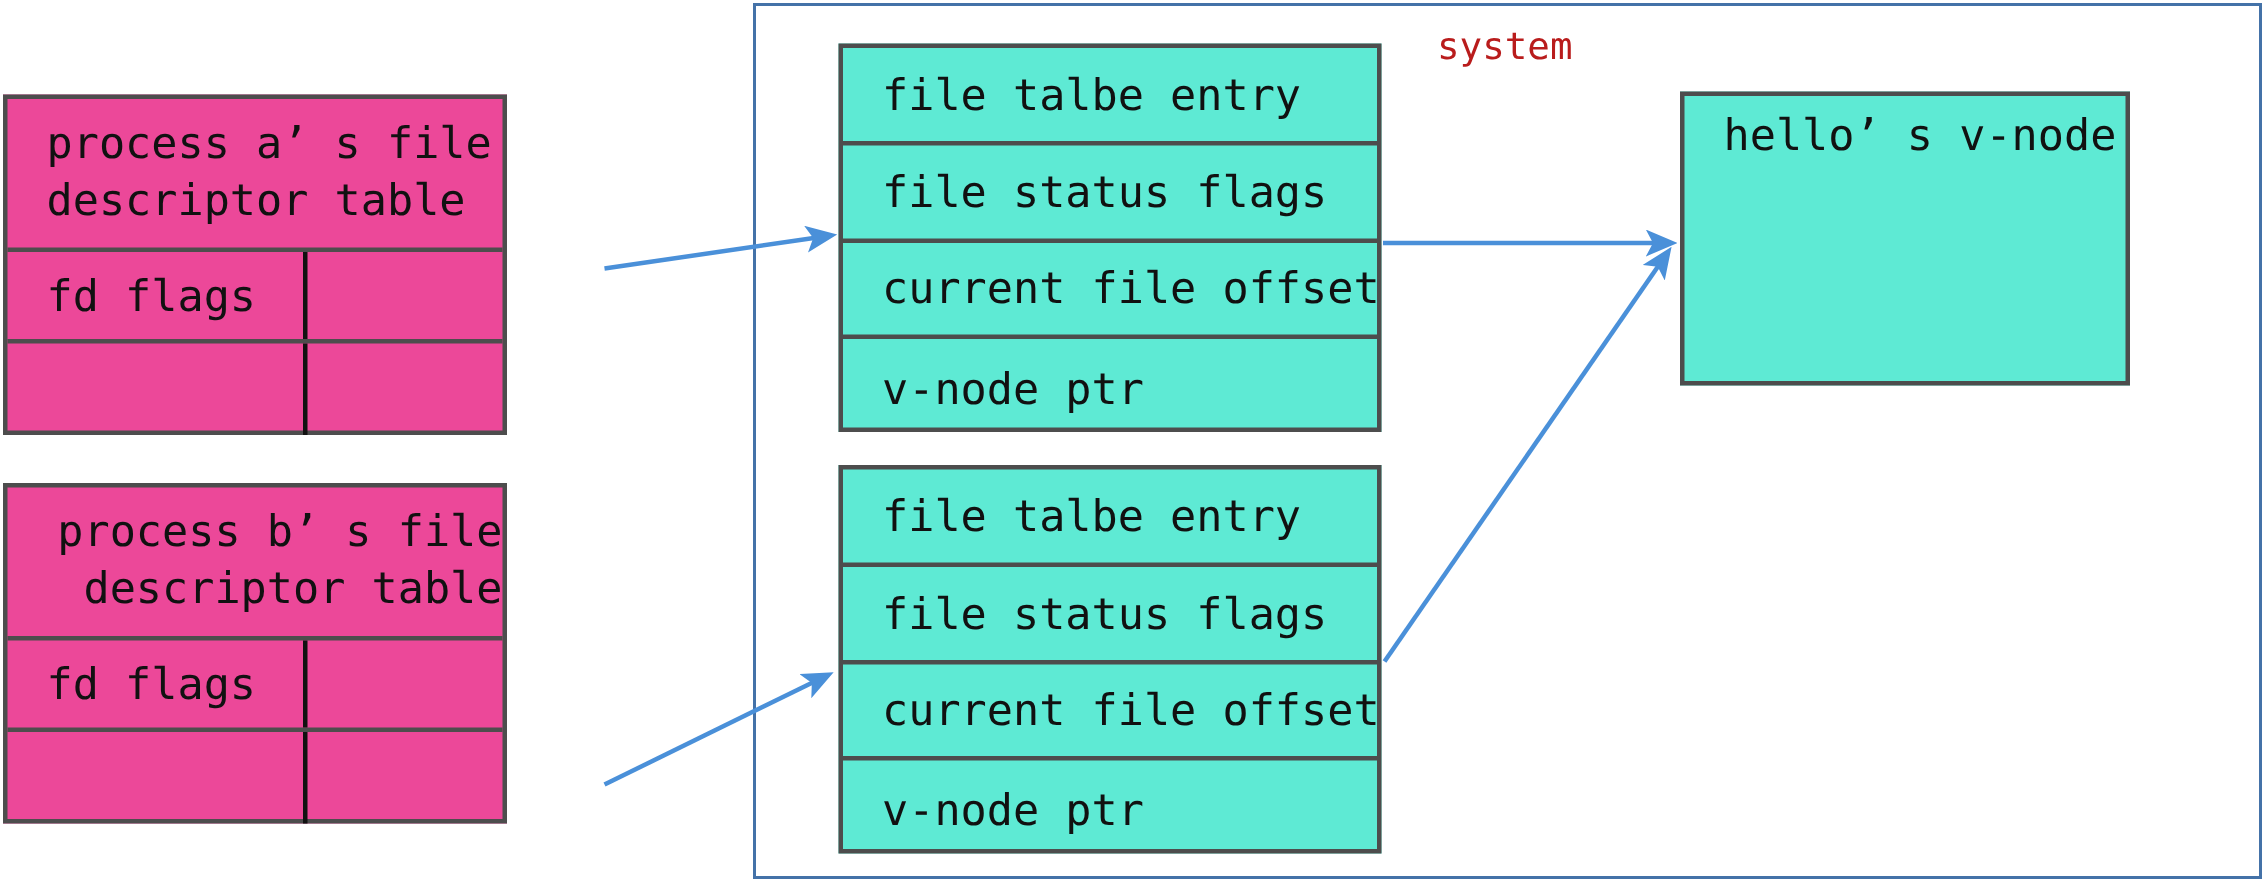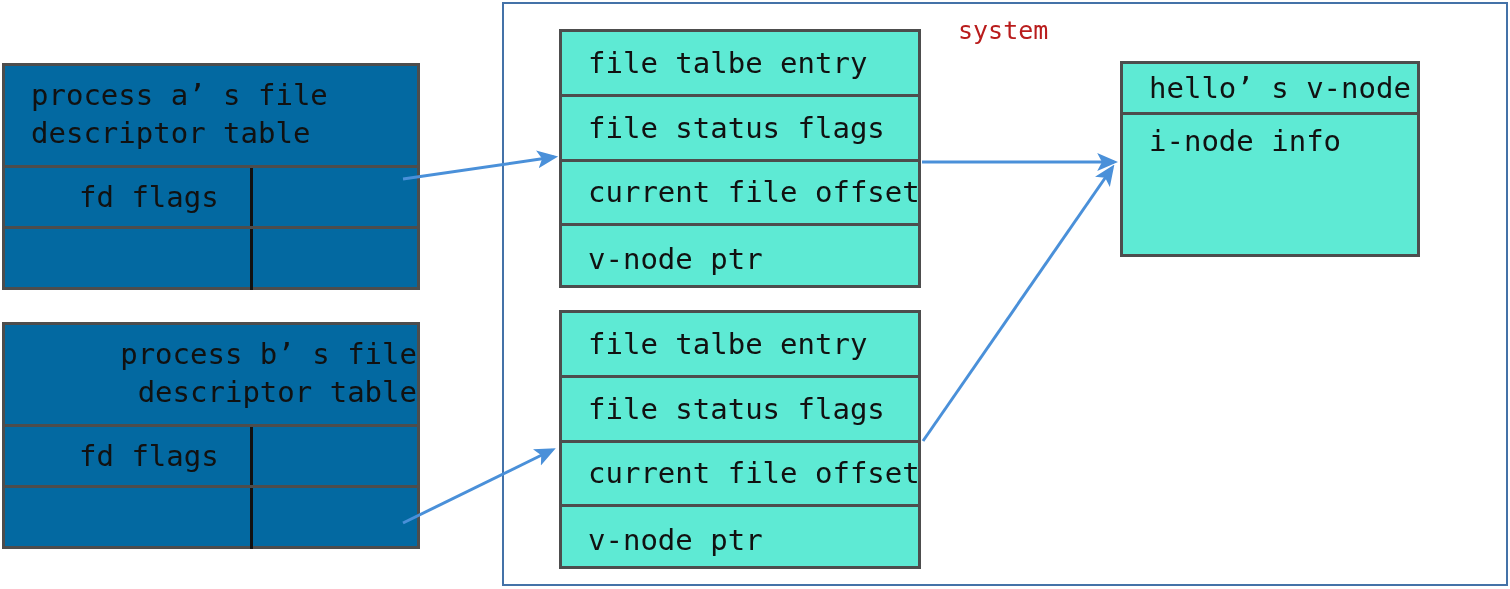--- a/index.html
+++ b/index.html
@@ -77,23 +77,23 @@
     width: 300px;
     height: 196px;
   }
   #vnode-box .row { height: 51px; }
 
   
   .fdtable {
     position: absolute;
     box-sizing: border-box;
     border: 3px solid #4d4d4d;
-    background: #0369a1;
+    background: #ec4899;
     left: 2px;
-    width: 418px;
+    width: 336px;
   }
   #fd-table-a { top: 63px;  height: 227px; }
   #fd-table-b { top: 322px; height: 227px; text-align: right; }
 
   .fdtable .title-row {
     box-sizing: border-box;
     height: 102px;
     border-bottom: 3px solid #4d4d4d;
     padding: 10px 0 0 26px;
     font-size: 29px;
@@ -113,21 +113,20 @@
   .fdtable .cell-left {
     box-sizing: border-box;
     width: 200px;
     border-right: 3px solid #111111;
     display: flex;
     align-items: center;
     padding-left: 26px;
     font-size: 29px;
     color: #111111;
     white-space: nowrap;
-    margin-left: 48px;
   }
   .fdtable .cell-right {
     box-sizing: border-box;
     flex: 1;
   }
 
   
   #arrows {
     position: absolute;
     left: 0;
@@ -180,21 +179,20 @@
 
   <div class="stack ftbox" id="file-table-b">
     <div class="row">file talbe entry</div>
     <div class="row">file status flags</div>
     <div class="row">current file offset</div>
     <div class="row">v-node ptr</div>
   </div>
 
   <div class="stack" id="vnode-box">
     <div class="row">hello’ s v-node</div>
-    <div class="row">i-node info</div>
   </div>
 
   <svg id="arrows" viewBox="0 0 1510 589">
     <defs>
       <marker id="ah" markerWidth="7" markerHeight="7" refX="5.6" refY="3" orient="auto" markerUnits="strokeWidth">
         <path d="M0,0 L7,3 L0,6 L1.6,3 z" fill="#4a90d9"></path>
       </marker>
     </defs>
     <line x1="403" y1="179" x2="554" y2="157" stroke="#4a90d9" stroke-width="3" marker-end="url(#ah)"></line>
     <line x1="403" y1="523" x2="552" y2="450" stroke="#4a90d9" stroke-width="3" marker-end="url(#ah)"></line>

